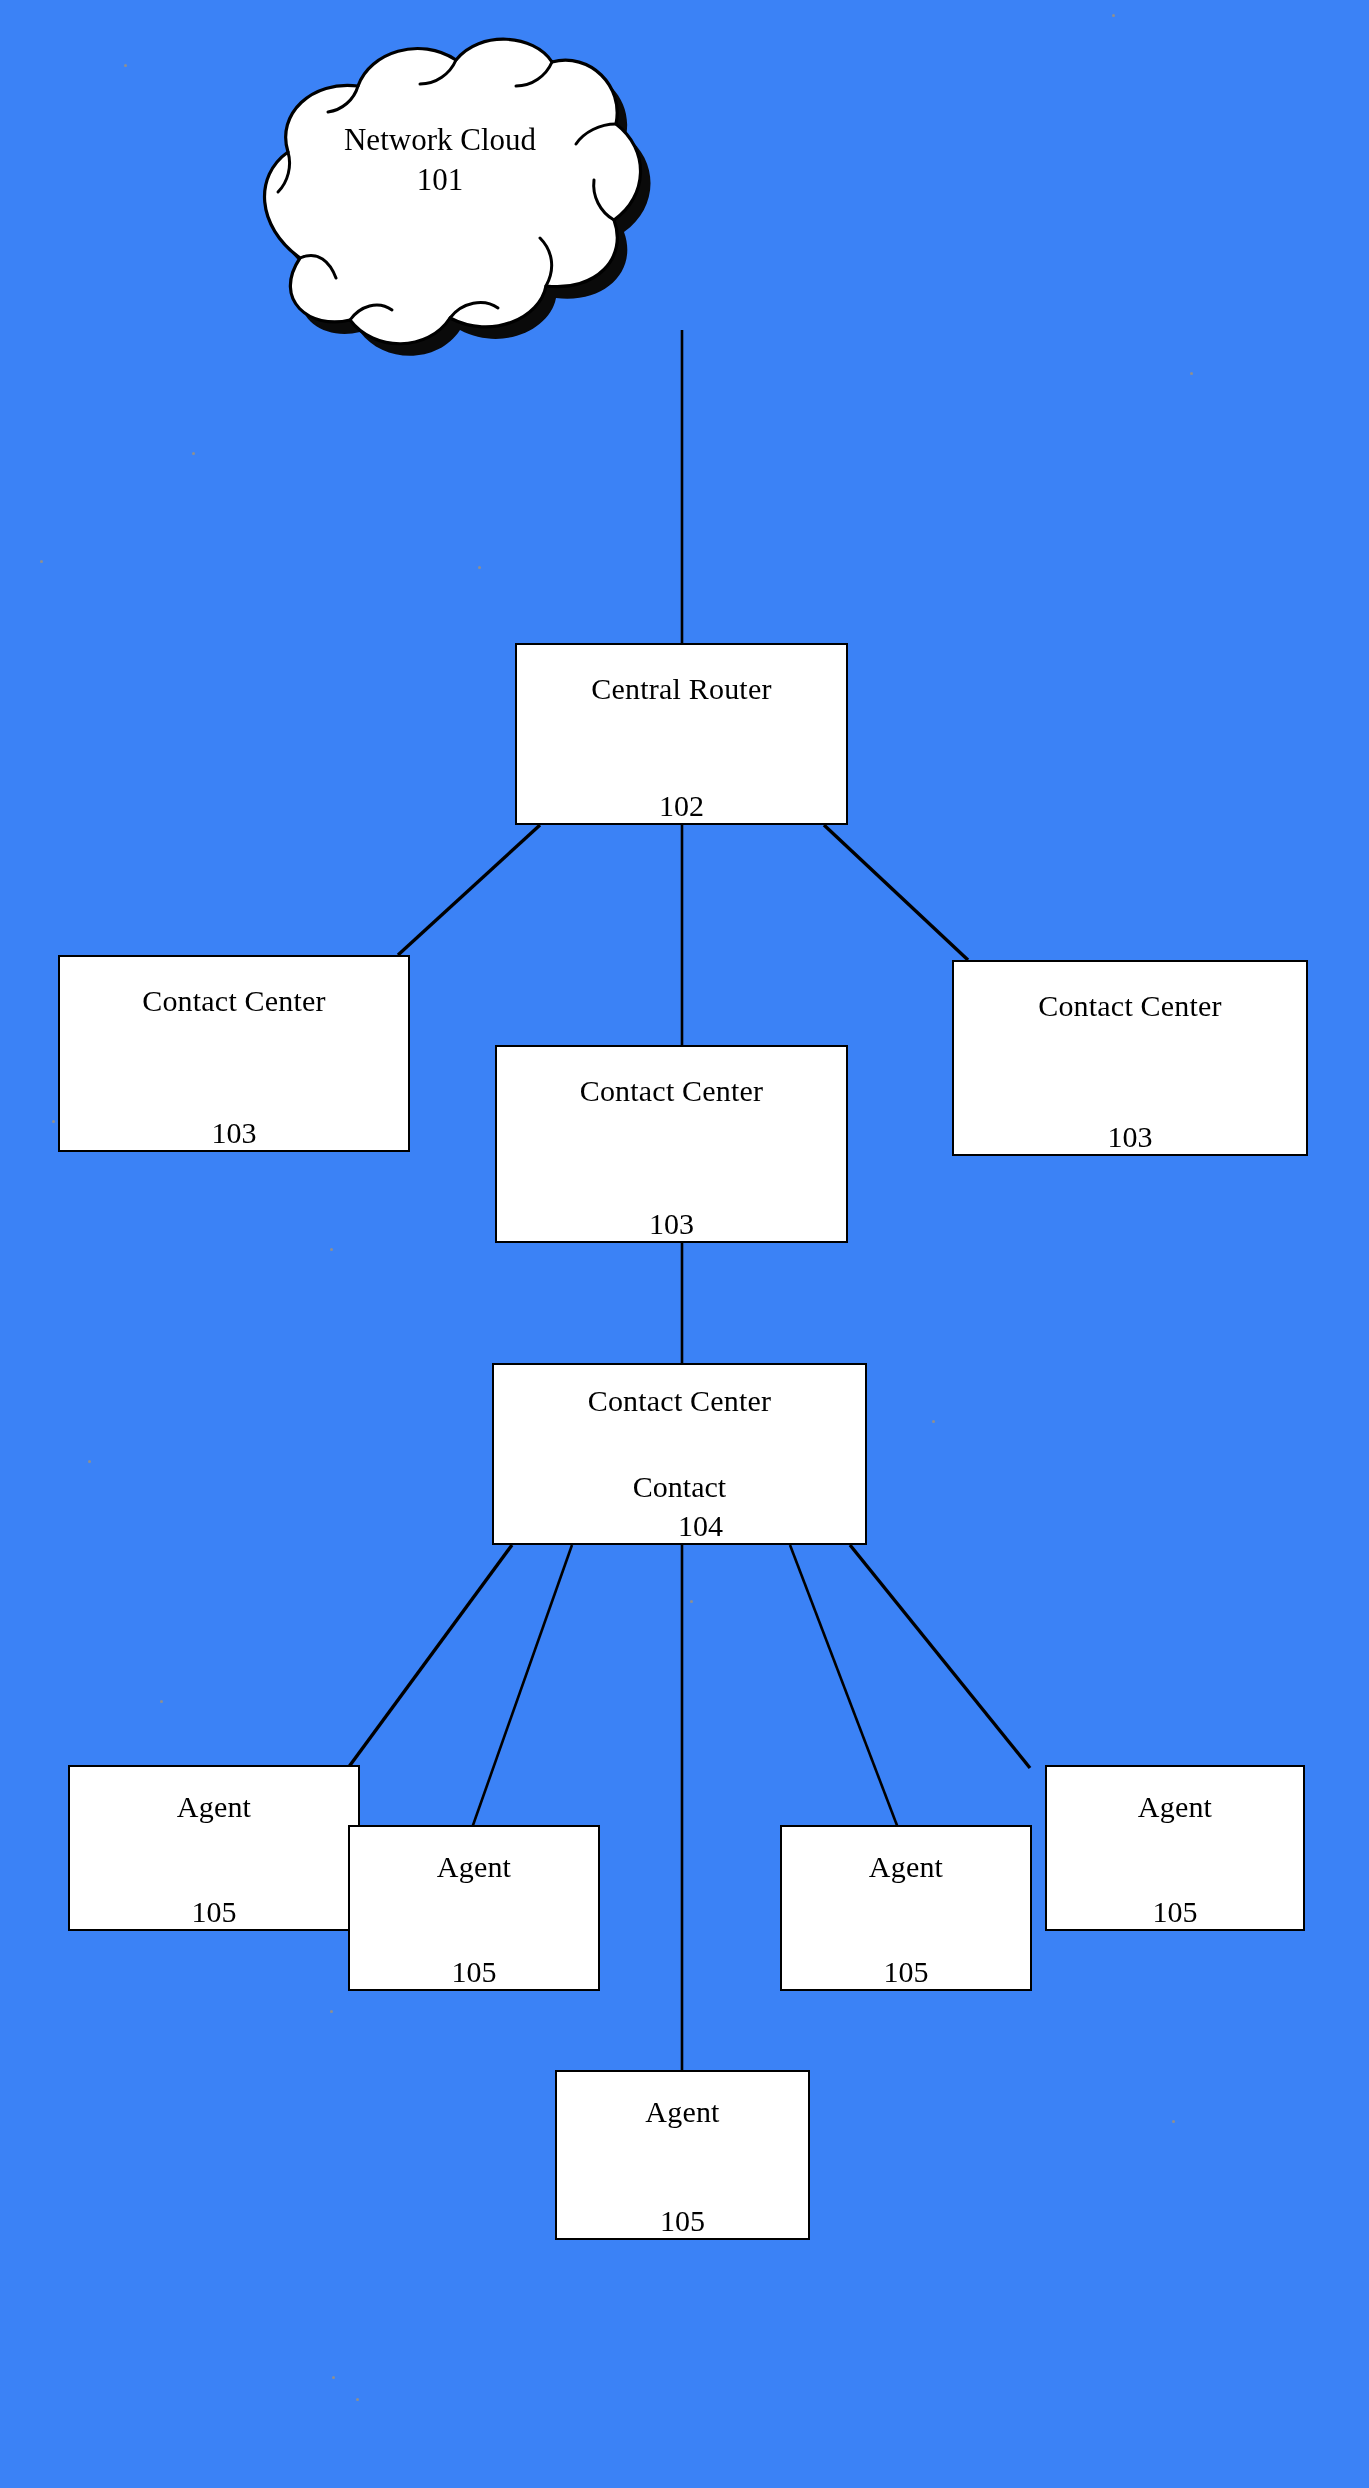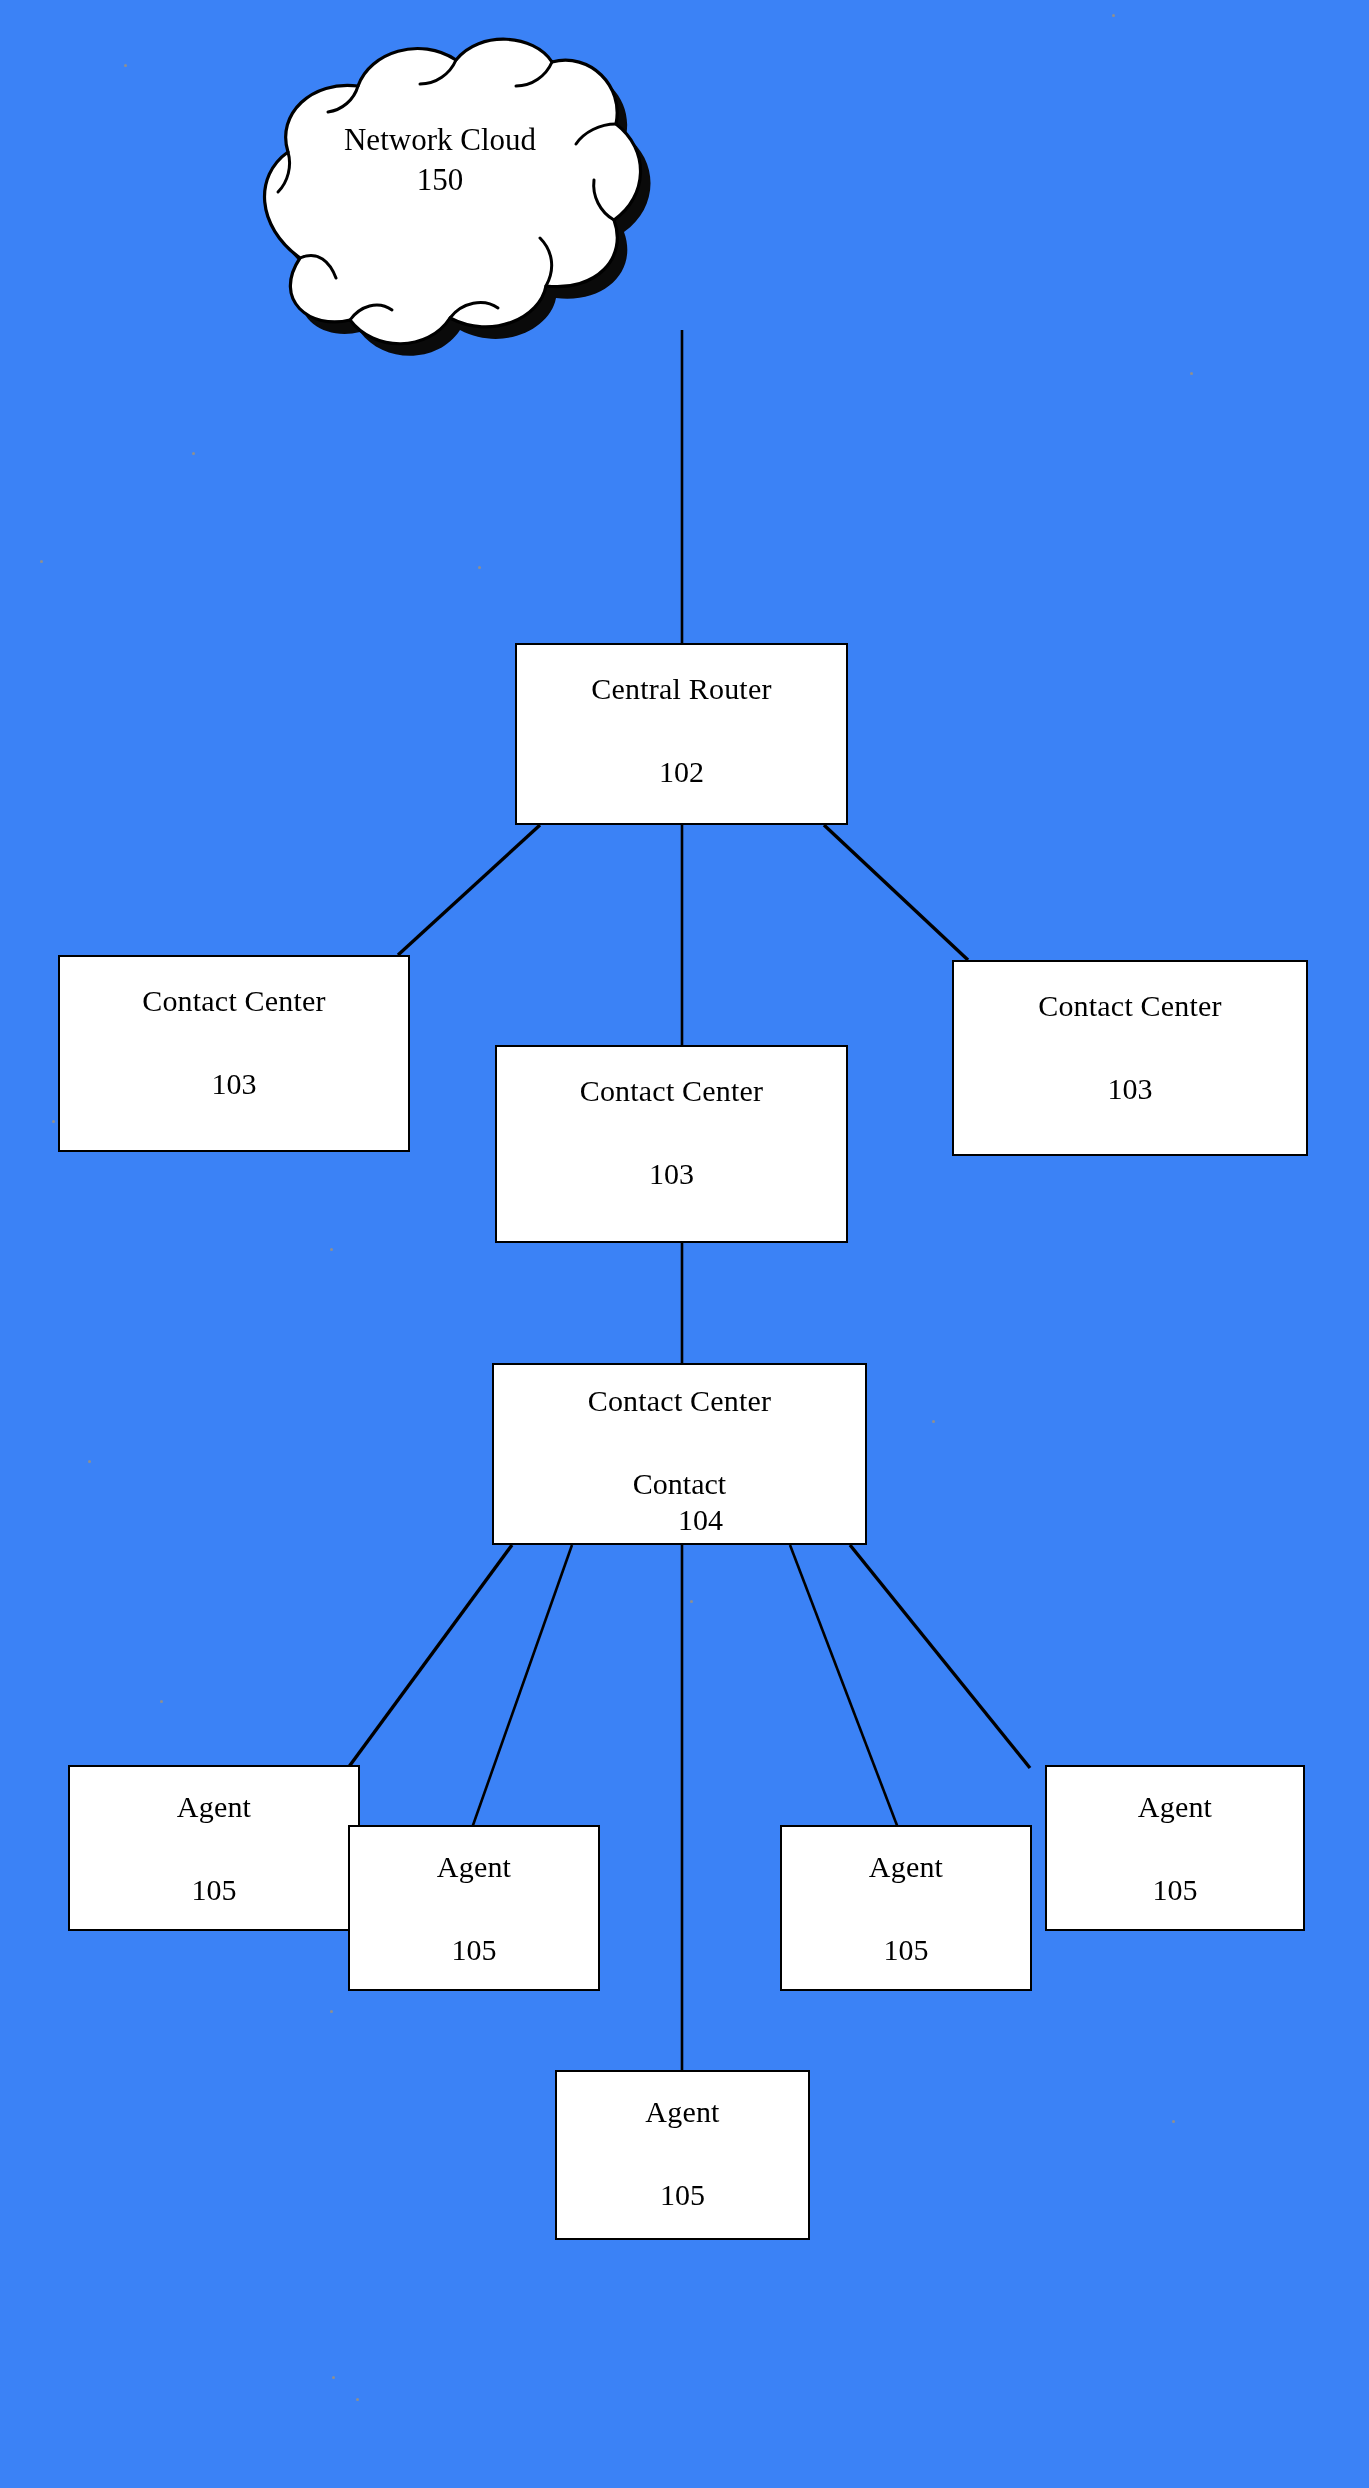--- a/index.html
+++ b/index.html
@@ -28,21 +28,21 @@
     display: block;
   }
   .node-box {
     position: absolute;
     box-sizing: border-box;
     border: 2.5px solid #000000;
     background: #ffffff;
     display: flex;
     flex-direction: column;
     align-items: center;
-    justify-content: flex-start;
+    justify-content: space-between;
     z-index: 5;
   }
   .node-box .line-1 {
     font-size: 30px;
     line-height: 1.18;
     white-space: nowrap;
     letter-spacing: 0.2px;
   }
   .node-box .line-2 {
     font-size: 30px;
@@ -157,21 +157,21 @@
   <div class="speck" style="left:690px;  top:1600px;width:3px; height:3px;"></div>
   <div class="speck" style="left:160px;  top:1700px;width:3px; height:3px;"></div>
   <div class="speck" style="left:1190px; top:1890px;width:3px; height:3px;"></div>
   <div class="speck" style="left:330px;  top:2010px;width:3px; height:3px;"></div>
   <div class="speck" style="left:1172px; top:2120px;width:3px; height:3px;"></div>
   <div class="speck" style="left:332px;  top:2376px;width:3px; height:3px;"></div>
   <div class="speck" style="left:356px;  top:2398px;width:3px; height:3px;"></div>
 
   <div class="cloud-label" style="left:225px; top:120px; width:430px;">
     <div>Network Cloud</div>
-    <div>150</div>
+    <div>101</div>
   </div>
 
   <div class="node-box" style="left:515px; top:643px; width:333px; height:182px; padding-top:26px;">
     <div class="line-1">Central Router</div>
     <div class="line-2">102</div>
   </div>
 
   <div class="node-box" style="left:58px; top:955px; width:352px; height:197px; padding-top:26px;">
     <div class="line-1">Contact Center</div>
     <div class="line-2">103</div>

